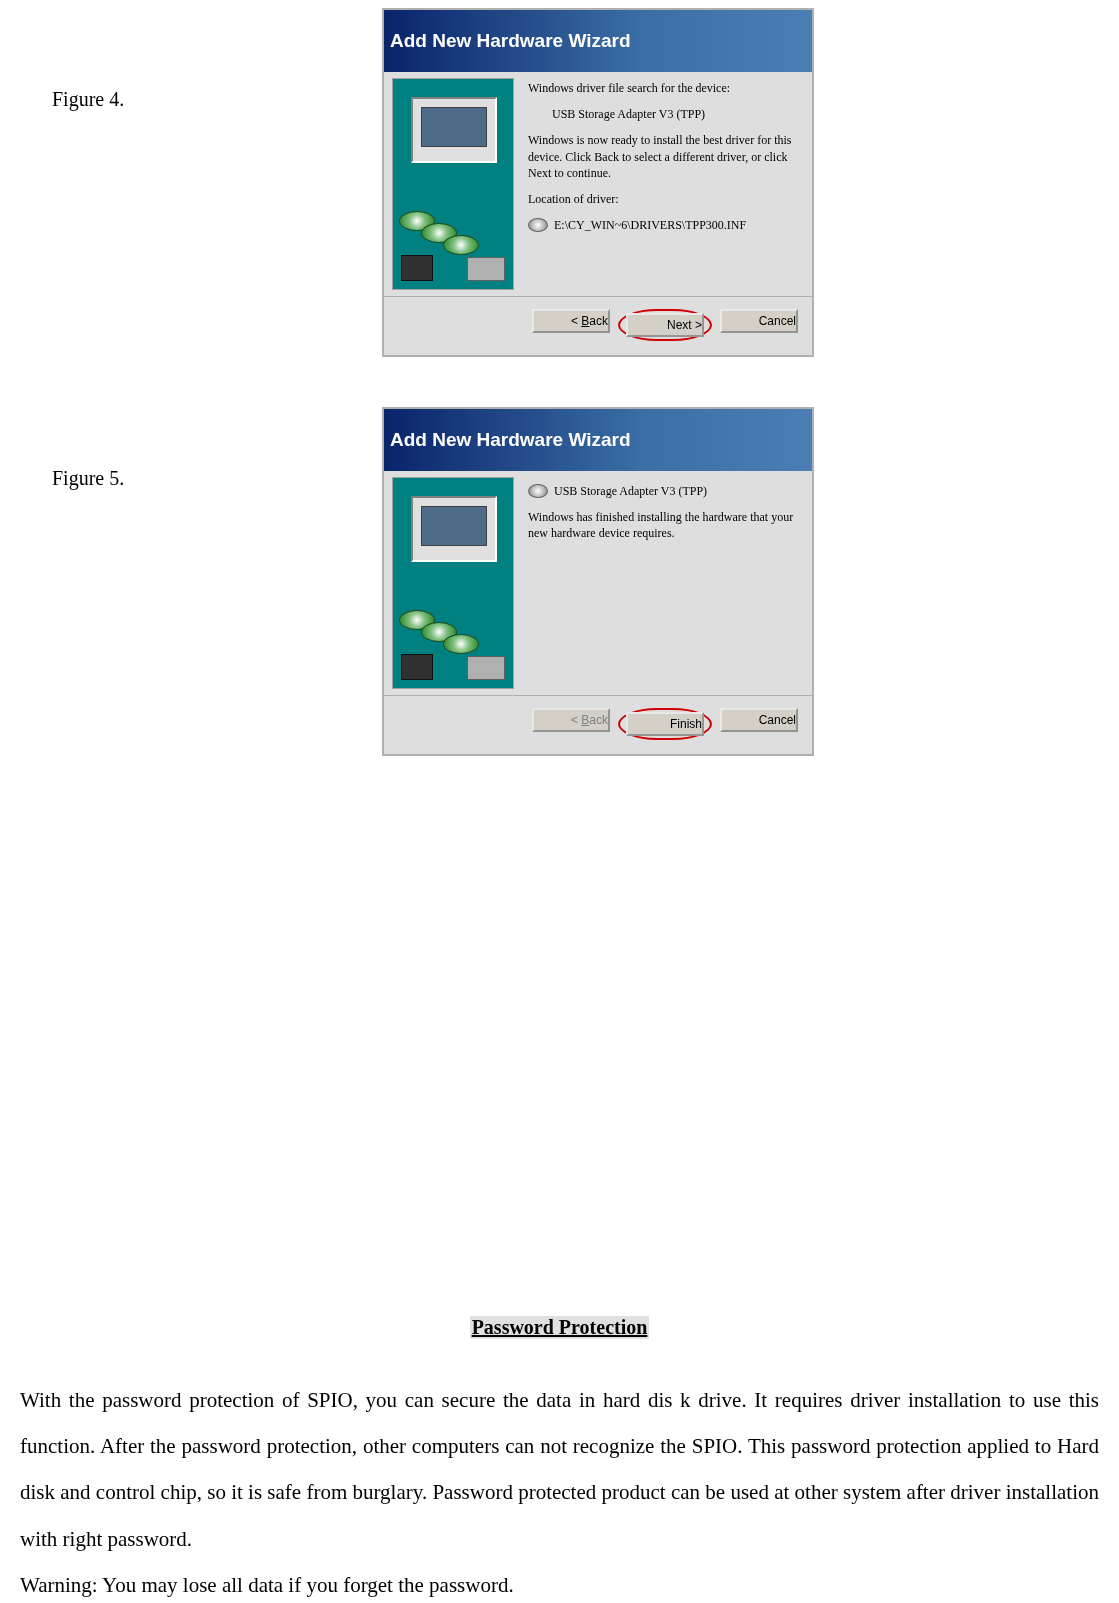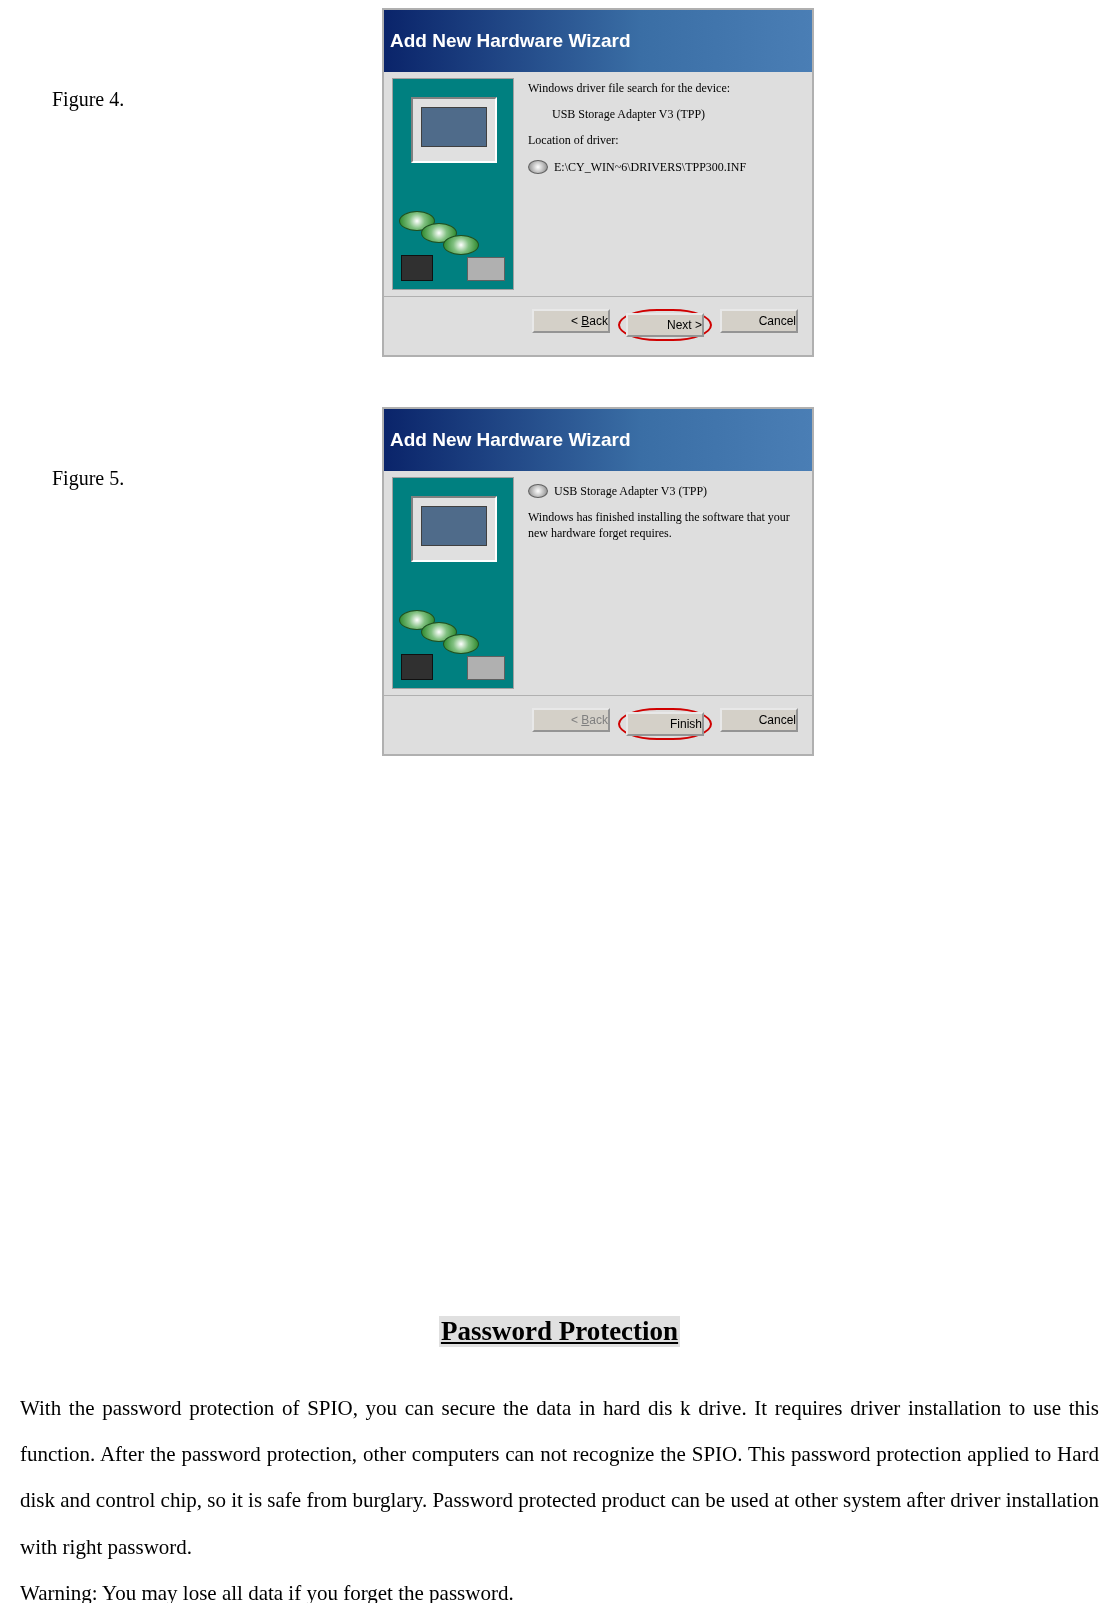--- a/index.html
+++ b/index.html
@@ -147,21 +147,21 @@
     border: 2px solid #d00000;
     border-radius: 50% / 60%;
     padding: 0 2px;
     display: inline-block;
   }
   .circle-highlight .win-btn { margin: 2px 4px; }
   .spacer-big { height: 560px; }
   .section-title-wrap { text-align: center; }
   .section-title {
     display: inline-block;
-    font-size: 27px;
+    font-size: 20px;
     font-weight: bold;
     text-decoration: underline;
     background: #e0e0e0;
     padding: 0 2px;
   }
   .body-para {
     font-size: 21px;
     line-height: 2.2;
     text-align: justify;
     margin-top: 38px;
@@ -192,20 +192,21 @@
             <div class="monitor"></div>
             <div class="cd1"></div>
             <div class="cd2"></div>
             <div class="cd3"></div>
             <div class="floppy"></div>
             <div class="hdd"></div>
           </div>
           <div class="right-text">
             <div class="line">Windows driver file search for the device:</div>
             <div class="line indent">USB Storage Adapter V3 (TPP)</div>
+            <div class="line">Windows is now ready to install the best driver for this device. Click Back to select a different driver, or click Next to continue.</div>
             <div class="line">Location of driver:</div>
             <div class="loc-row">
               <span class="cd-icon"></span>
               <span>E:\CY_WIN~6\DRIVERS\TPP300.INF</span>
             </div>
           </div>
         </div>
         <div class="button-row">
           <span class="win-btn">
             <span>&lt; <span class="underline-u">B</span>ack</span>
@@ -233,21 +234,21 @@
             <div class="cd2"></div>
             <div class="cd3"></div>
             <div class="floppy"></div>
             <div class="hdd"></div>
           </div>
           <div class="right-text">
             <div class="loc-row line">
               <span class="cd-icon"></span>
               <span>USB Storage Adapter V3 (TPP)</span>
             </div>
-            <div class="line">Windows has finished installing the software that your new hardware forget requires.</div>
+            <div class="line">Windows has finished installing the hardware that your new hardware device requires.</div>
           </div>
         </div>
         <div class="button-row">
           <span class="win-btn disabled">
             <span>&lt; <span class="underline-u">B</span>ack</span>
           </span>
           <span class="circle-highlight">
             <span class="win-btn">Finish</span>
           </span>
           <span class="win-btn">Cancel</span>

